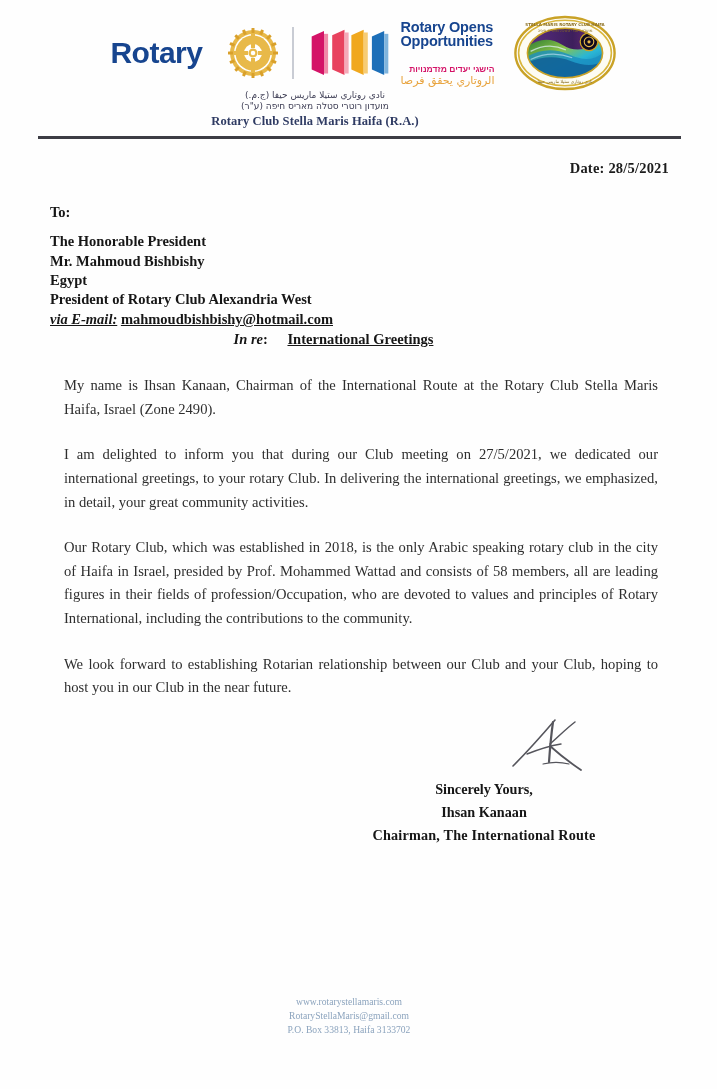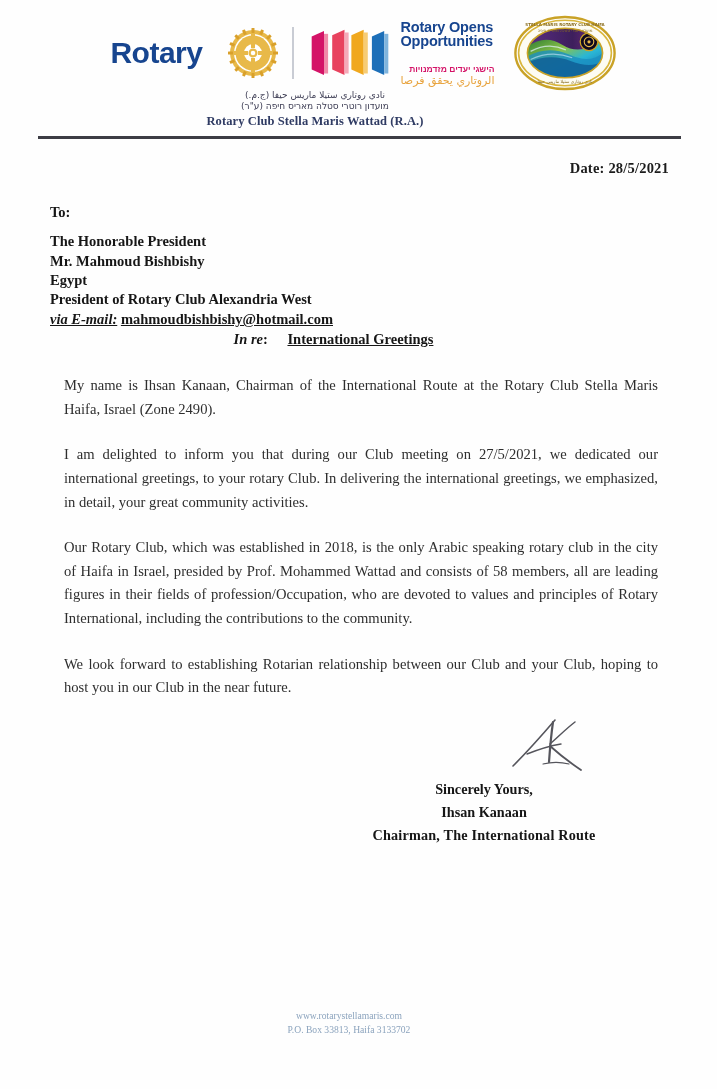--- a/index.html
+++ b/index.html
@@ -366,21 +366,21 @@
         <ellipse cx="65" cy="50" rx="47" ry="31" fill="none" stroke="#c9a227" stroke-width="2"></ellipse>
         <text x="65" y="16" text-anchor="middle" font-family="DejaVu Sans, sans-serif" font-size="5" fill="#8a6d1f" font-weight="bold">STELLA MARIS ROTARY CLUB HAIFA</text>
         <text x="65" y="24" text-anchor="middle" font-family="DejaVu Sans, sans-serif" font-size="5" fill="#8a6d1f">מועדון רוטרי סטלה מאריס חיפה</text>
         <text x="65" y="88" text-anchor="middle" font-family="DejaVu Sans, sans-serif" font-size="5.5" fill="#8a6d1f">نادي روتاري ستيلا ماريس حيفا</text>
       </svg>
     </div>
 
     <div class="club-names">
       <div class="club-ar">نادي روتاري ستيلا ماريس حيفا (ج.م.)</div>
       <div class="club-he">מועדון רוטרי סטלה מאריס חיפה (ע"ר)</div>
-      <div class="club-en">Rotary Club Stella Maris Wattad (R.A.)</div>
+      <div class="club-en">Rotary Club Stella Maris Haifa (R.A.)</div>
     </div>
   </div>
 
   <div class="header-rule"></div>
 
   <div class="date-line">Date: 28/5/2021</div>
 
   <div class="addressee">
     <div class="to">To:</div>
     <div>The Honorable President</div>
@@ -420,16 +420,17 @@
     </div>
     <div class="sig-lines">
       <div class="sig-closing">Sincerely Yours,</div>
       <div class="sig-name">Ihsan Kanaan</div>
       <div class="sig-role">Chairman, The International Route</div>
     </div>
   </div>
 
   <div class="footer">
     <div>www.rotarystellamaris.com</div>
+    <div>RotaryStellaMaris@gmail.com</div>
     <div>P.O. Box 33813, Haifa 3133702</div>
   </div>
 
 </div>
 
 </body></html>

